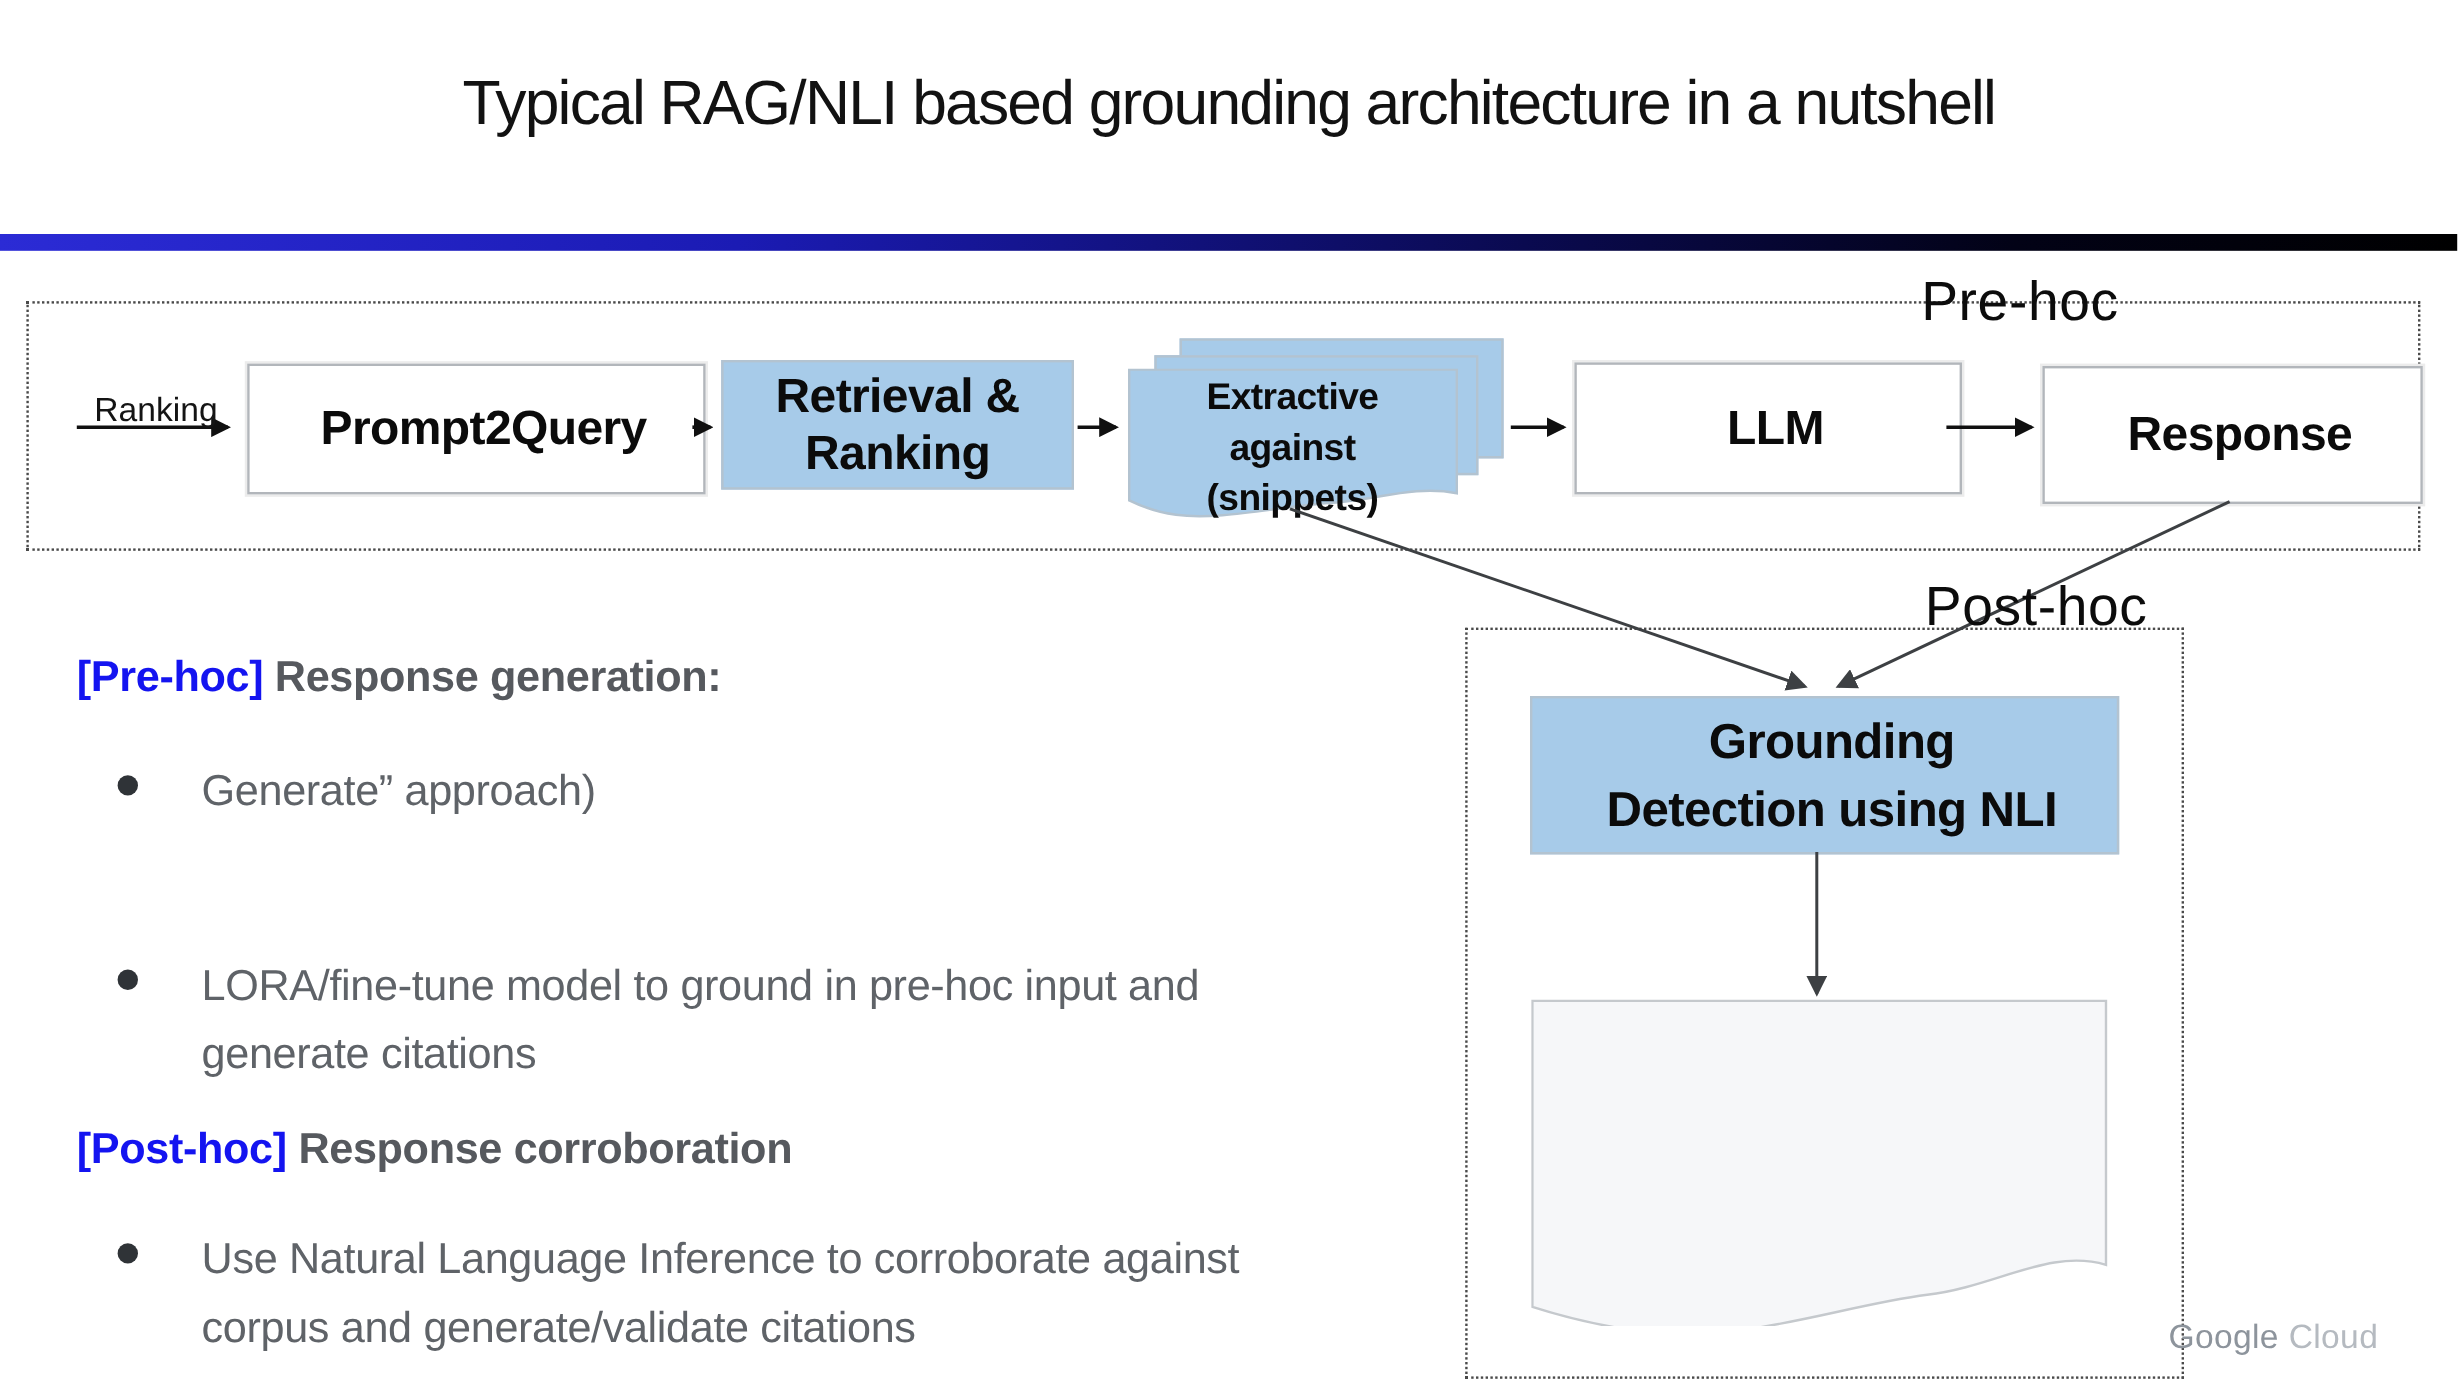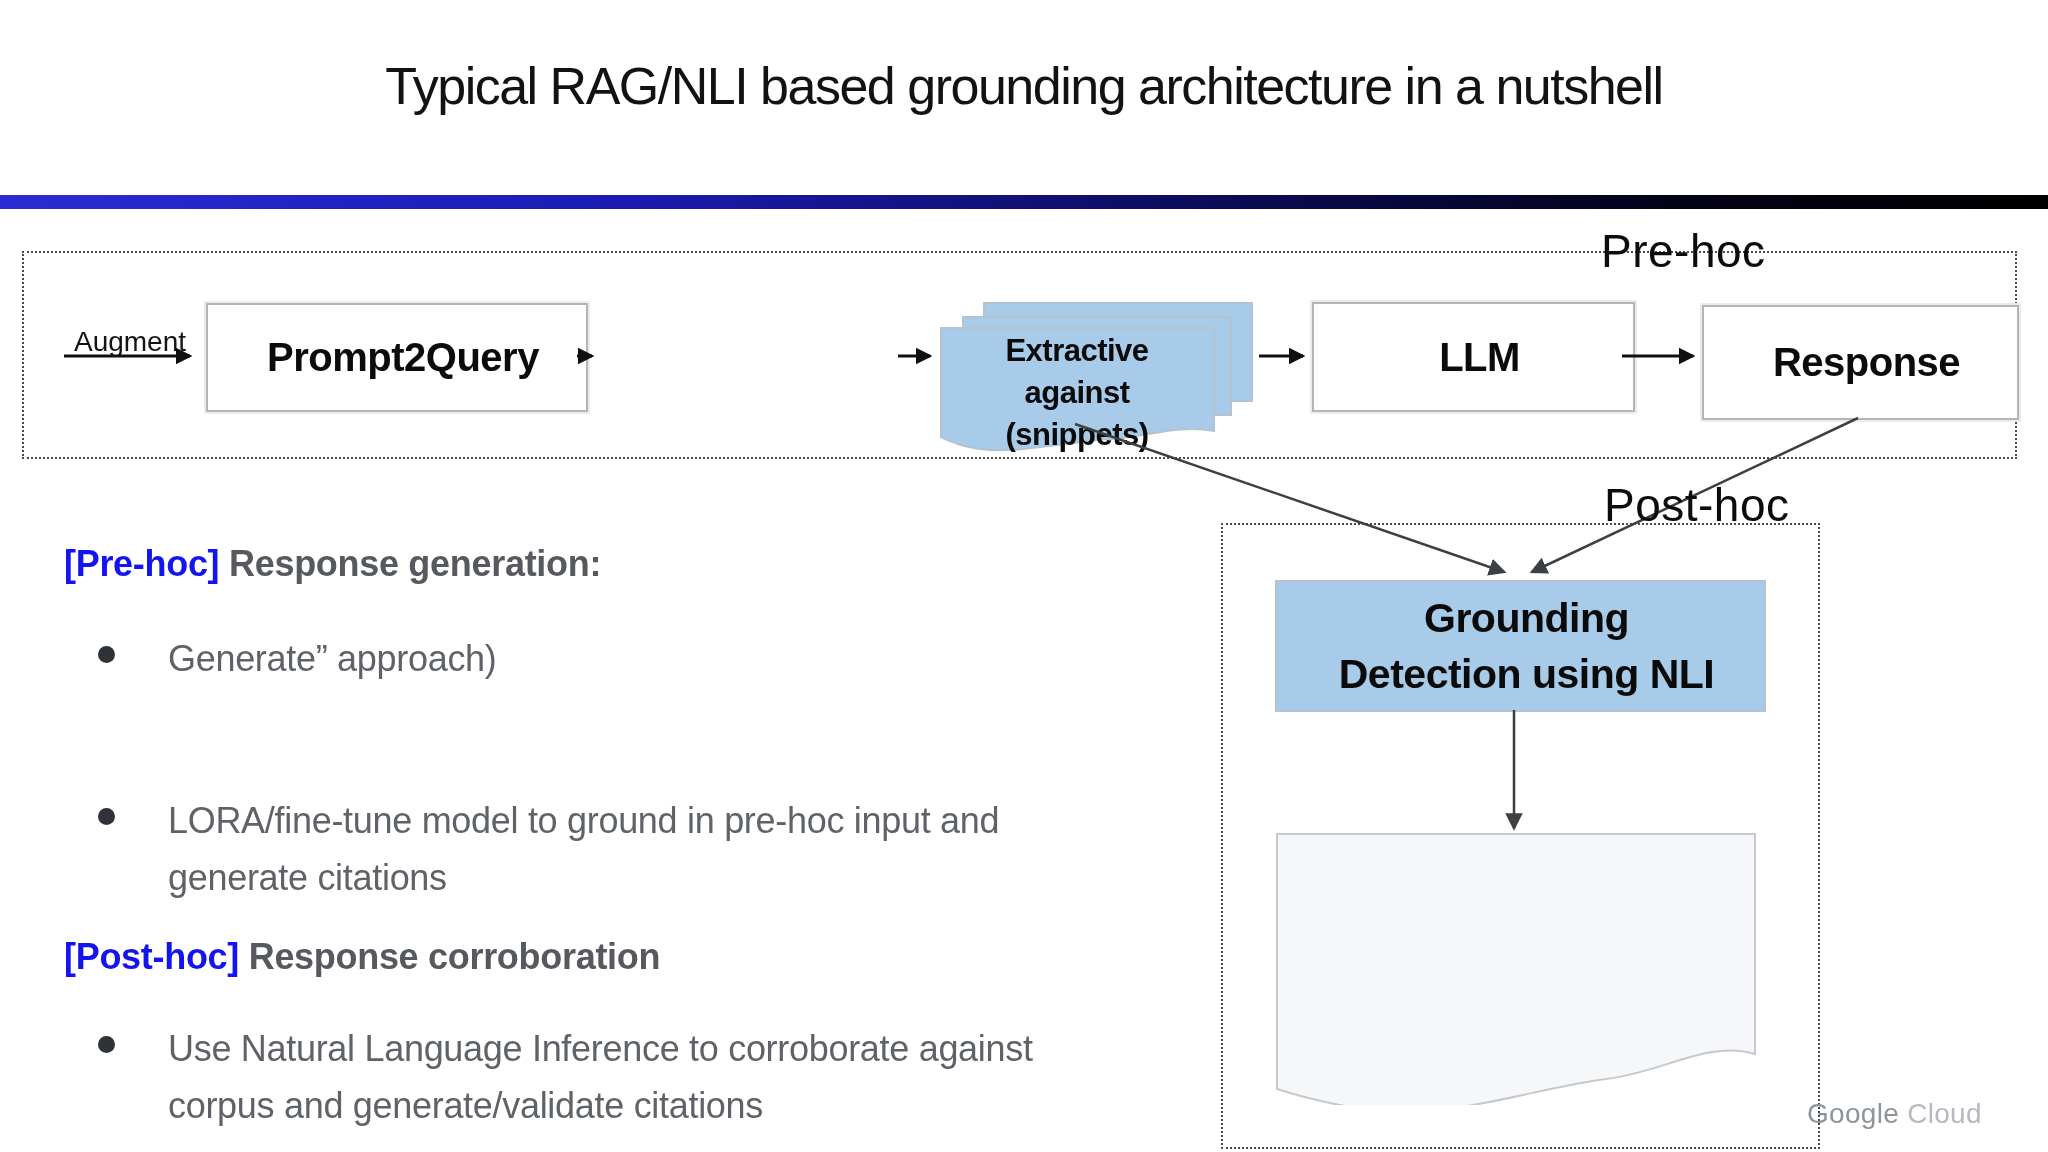--- a/index.html
+++ b/index.html
@@ -41,21 +41,21 @@
   .p2q {left:206px;top:303px;width:366px;height:105px;font-size:40px;}
   .retr{left:601px;top:300px;width:294px;height:108px;font-size:40px;line-height:48px;padding:0 10px;box-sizing:border-box;}
   .llm {left:1312px;top:302px;width:307px;height:106px;font-size:40px;}
   .resp{left:1702px;top:305px;width:301px;height:111px;font-size:40px;}
   .grounding{left:1275px;top:580px;width:475px;height:128px;font-size:41px;line-height:56px;flex-direction:column;}
   .promptlab{
     position:absolute;left:60px;top:326px;width:140px;text-align:center;z-index:6;
     font-size:28px;color:#141414;
   }
   
-  .stack{position:absolute;left:940px;top:282px;width:350px;height:160px;z-index:4;margin-top:20px;}
+  .stack{position:absolute;left:940px;top:282px;width:350px;height:160px;z-index:4;}
   .page{position:absolute;background:#a7cbe9;border:2px solid #b3c3d0;box-sizing:border-box;}
   .page.p3{left:43px;top:0;width:270px;height:100px;}
   .page.p2{left:22px;top:14px;width:270px;height:100px;}
   .pagefront{position:absolute;left:0;top:25px;}
   .stacktext{
     position:absolute;left:0;top:28px;width:274px;z-index:5;text-align:center;
     font-size:31px;font-weight:700;line-height:42px;color:#0b0b0b;letter-spacing:-0.5px;
   }
   
   .reportshape{position:absolute;left:1276px;top:833px;z-index:4;}
@@ -114,26 +114,29 @@
     <line class="flow" x1="64" y1="356" x2="190" y2="356" marker-end="url(#mBlack)"></line>
     <line class="flow" x1="577" y1="356" x2="592" y2="356" marker-end="url(#mBlack)"></line>
     <line class="flow" x1="898" y1="356" x2="930" y2="356" marker-end="url(#mBlack)"></line>
     <line class="flow" x1="1259" y1="356" x2="1303" y2="356" marker-end="url(#mBlack)"></line>
     <line class="flow" x1="1622" y1="356" x2="1693" y2="356" marker-end="url(#mBlack)"></line>
     <line class="diag" x1="1075" y1="424" x2="1504" y2="572" marker-end="url(#mGray)"></line>
     <line class="diag" x1="1858" y1="418" x2="1532" y2="572" marker-end="url(#mGray)"></line>
     <line class="diag" x1="1514" y1="710" x2="1514" y2="828" marker-end="url(#mGray)"></line>
   </svg>
 
-  <div class="promptlab">Augment</div>
+  <div class="promptlab">Ranking</div>
 
   <div class="node white p2q">
     <span>Prompt2Query</span>
   </div>
 
+  <div class="node blue retr">
+    <span>Retrieval &amp; Ranking</span>
+  </div>
 
   <div class="stack">
     <div class="page p3"></div>
     <div class="page p2"></div>
     <svg class="pagefront" width="276" height="130" viewBox="0 0 276 130" aria-hidden="true">
       <path d="M1,1 H274 V104 C 238,97 206,110 170,112 C 126,115 76,127 40,122 C 25,120 11,115 1,110 Z" fill="#a7cbe9" stroke="#b3c3d0" stroke-width="2"></path>
     </svg>
     <div class="stacktext">
       <div>Extractive</div>
       <div>against</div>

